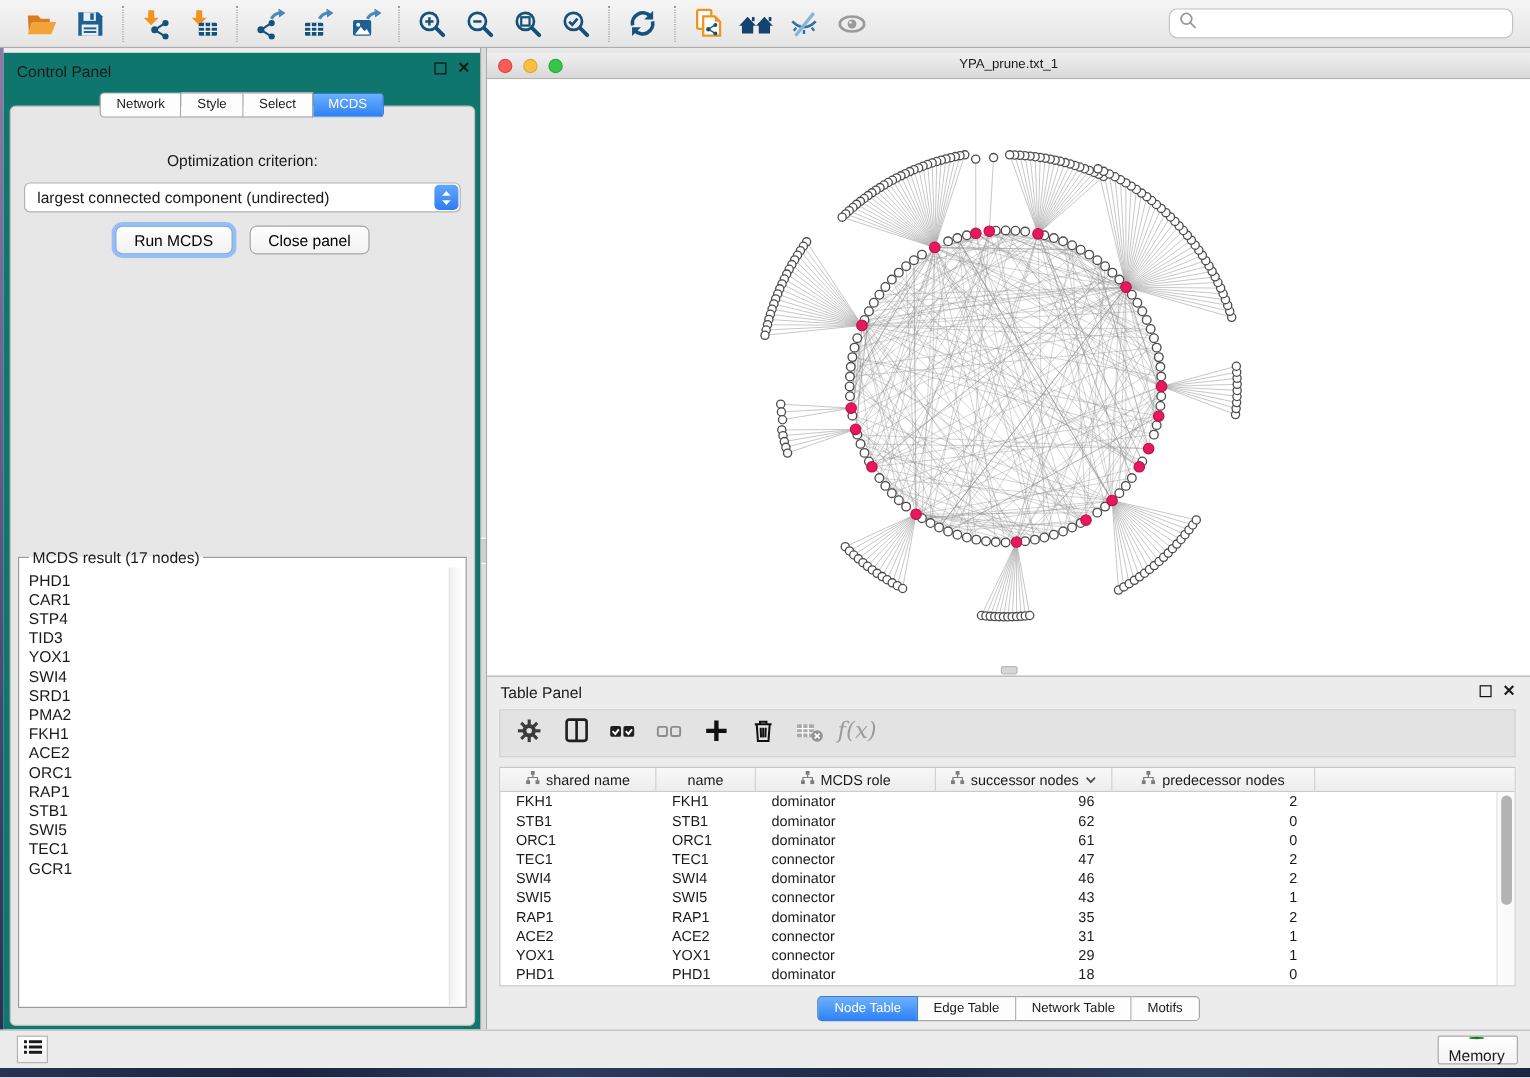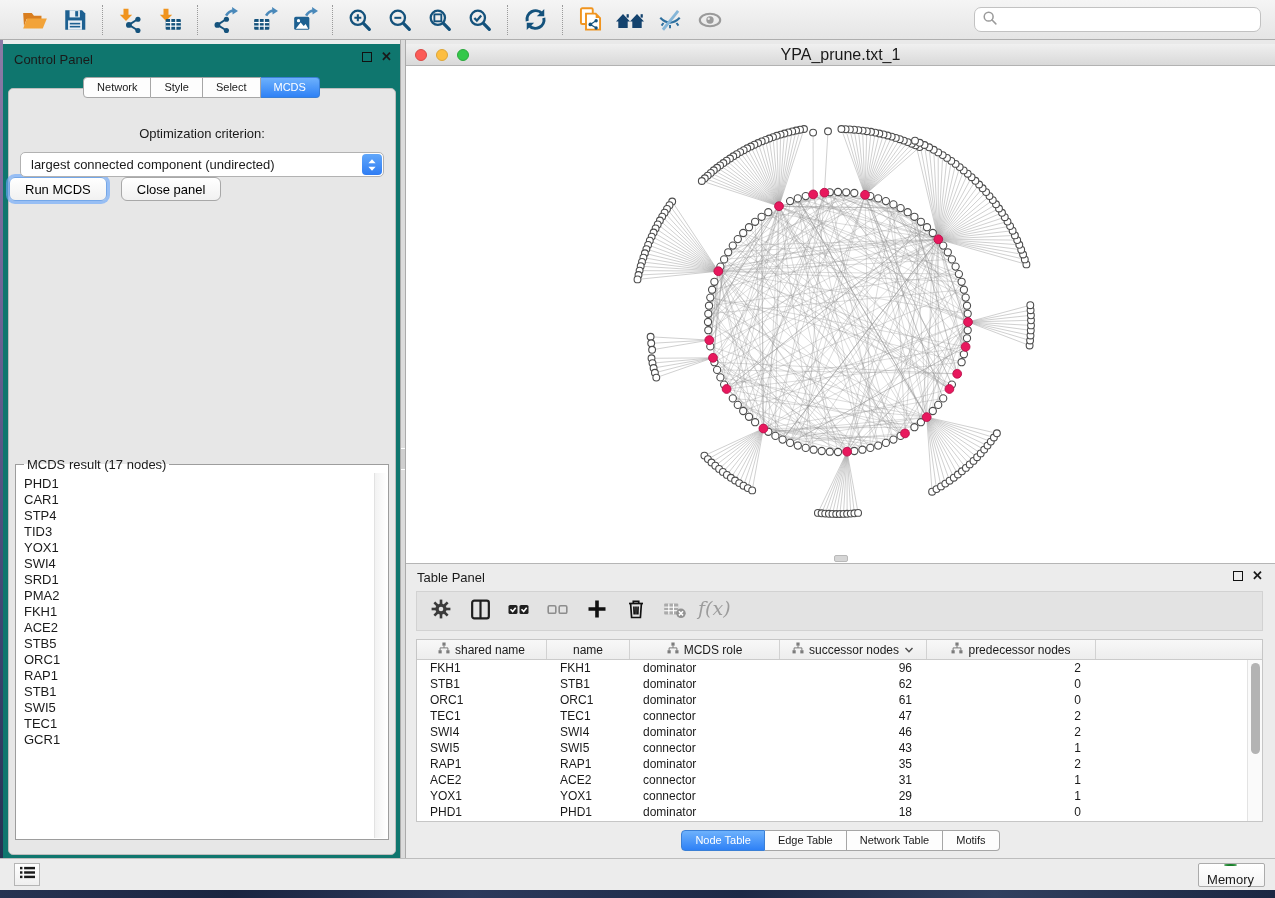--- a/index.html
+++ b/index.html
@@ -40,21 +40,21 @@
   .tabseg.active { background:linear-gradient(#6db1fc,#2e81f6); color:#fff; border-color:#3a7fd5; }
 
   .cp-content { position:absolute; top:44px; left:5px; right:4px; bottom:3px;
     background:#e7e7e7; border:1px solid #bdbdbd; border-radius:5px; }
   .opt-label { margin-top:37px; text-align:center; font-size:13px; }
   .combo { position:relative; margin:11px auto 0; width:364px; height:25px; background:#fff;
     border:1px solid #b2b2b2; border-radius:5px; font-size:13px; line-height:23px; padding:0 26px 0 10px;
     white-space:nowrap; overflow:hidden; }
   .combo-stepper { position:absolute; right:1px; top:1px; width:20px; height:21px; border-radius:4px;
     background:linear-gradient(#61a7fa,#2e7cf3); display:flex; align-items:center; justify-content:center; }
-  .btn-row { display:flex; justify-content:flex-start; gap:14px; }
+  .btn-row { display:flex; justify-content:center; gap:14px; margin-top:11px; }
   .btn { height:24px; padding:0 15px; font-size:13px; font-family:"Liberation Sans",sans-serif;
     background:linear-gradient(#ffffff,#f1f1f1); border:1px solid #a8a8a8; border-radius:6px; cursor:default; }
   .btn.focused { border-color:#74a7e8; box-shadow:0 0 0 3px rgba(108,168,250,.65); }
 
   .mcds-fieldset { position:absolute; left:6px; right:6px; top:368px; bottom:14px;
     border:1px solid #9d9d9d; background:#fff; }
   .mcds-fieldset legend { font-size:13px; margin-left:8px; padding:0 3px; }
   .mcds-list { position:absolute; left:1px; right:15px; top:4px; bottom:1px; overflow:hidden;
     font-size:13px; line-height:16px; padding-left:7px; }
   .mcds-item { height:16px; }
@@ -63,21 +63,21 @@
 
   
   .v-split { position:absolute; left:400px; top:40px; width:6px; bottom:40px; background:#dcdcdc;
     border-left:1px solid #ababab; border-right:1px solid #ababab; }
   .v-grip { position:absolute; left:0; right:0; top:408px; height:22px; background:#cfcfcf;
     border-top:1px solid #fff; border-bottom:1px solid #fff; }
 
   
   .network-window { position:absolute; left:406px; top:40px; right:0; height:523px; background:#e9e9e9; padding-top:4px; }
   .net-titlebar { position:relative; height:22px; background:linear-gradient(#f0f0f0,#d9d9d9);
-    border-bottom:1px solid #b2b2b2; text-align:center; font-size:16px; line-height:21px; }
+    border-bottom:1px solid #b2b2b2; text-align:center; font-size:11px; line-height:21px; }
   .traffic { position:absolute; left:9px; top:5px; display:flex; gap:9px; }
   .light { width:12px; height:12px; border-radius:50%; }
   .light.red { background:#fc5b57; border:1px solid #d94a46; }
   .light.yellow { background:#fdbe41; border:1px solid #dda637; }
   .light.green { background:#34c84a; border:1px solid #2aa83d; }
   .net-canvas-wrap { position:relative; height:497px; background:#fff; }
   .net-grip { position:absolute; left:50%; bottom:1px; width:14px; height:7px; margin-left:-7px;
     background:#d6d6d6; border:1px solid #b9b9b9; border-radius:2px; }
 
   
@@ -376,21 +376,20 @@
               <div class="mcds-item">PHD1</div>
               <div class="mcds-item">CAR1</div>
               <div class="mcds-item">STP4</div>
               <div class="mcds-item">TID3</div>
               <div class="mcds-item">YOX1</div>
               <div class="mcds-item">SWI4</div>
               <div class="mcds-item">SRD1</div>
               <div class="mcds-item">PMA2</div>
               <div class="mcds-item">FKH1</div>
               <div class="mcds-item">ACE2</div>
-              <div class="mcds-item">STB5</div>
               <div class="mcds-item">ORC1</div>
               <div class="mcds-item">RAP1</div>
               <div class="mcds-item">STB1</div>
               <div class="mcds-item">SWI5</div>
               <div class="mcds-item">TEC1</div>
               <div class="mcds-item">GCR1</div>
             </div>
           <div class="mcds-scroll"></div>
         </div>
       </fieldset>

